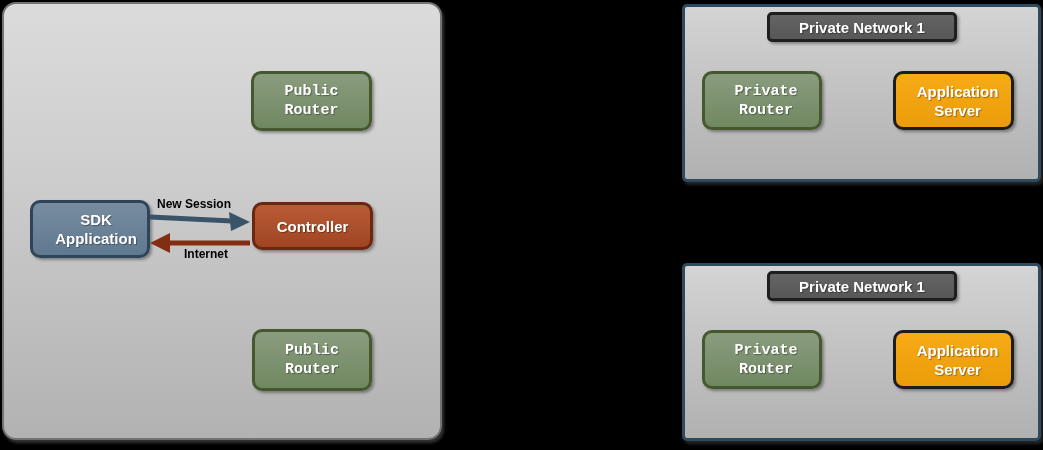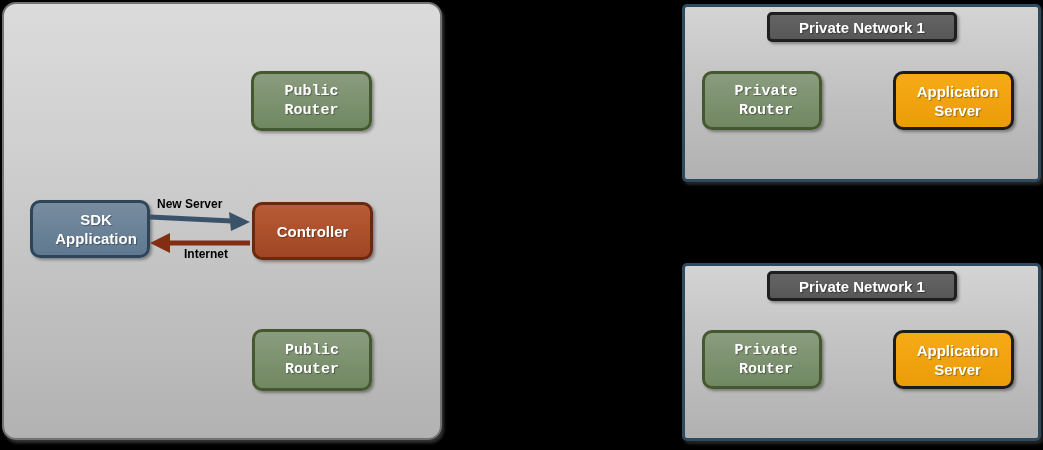--- a/index.html
+++ b/index.html
@@ -34,21 +34,21 @@
   }
   .node.dark   { background:linear-gradient(180deg,#4a4a4a,#373737); border:3px solid #1c1c1c; }
   .node.green  { background:linear-gradient(180deg,#8a9c7e,#708862); border:3px solid #46582f;font-family:Liberation Mono, monospace; }
   .node.slate  { background:linear-gradient(180deg,#788c9f,#5f7990); border:3px solid #2e4459;padding-left:24px; }
   .node.rust   { background:linear-gradient(180deg,#b85c36,#a04523); border:3px solid #6b2810; }
   .node.orange { background:linear-gradient(180deg,#f6ab16,#eb9c09); border:3px solid #1d1d1d; }
 
   .node.public-internet { left:4px;  top:7px;   width:126px; height:62px; }
   .node.router-top      { left:247px; top:67px; width:121px; height:60px; }
   .node.sdk             { left:26px; top:196px; width:120px; height:58px; }
-  .node.controller      { left:248px; top:198px; width:121px; height:58px; }
+  .node.controller      { left:248px; top:198px; width:121px; height:48px; }
   .node.router-bottom   { left:248px; top:325px; width:120px; height:62px; }
 
   .net-title {
     position:absolute; left:82px; top:5px; width:190px; height:30px;
     box-sizing:border-box; border:3px solid #1f1f1f; border-radius:5px;
     background:linear-gradient(180deg,#646464,#575757);
     display:flex; align-items:center; justify-content:center;
     font-weight:bold; font-size:15px; color:#ffffff;
     box-shadow:2px 2px 3px rgba(0,0,0,0.35);
     text-shadow:1px 1px 1px rgba(0,0,0,0.4);
@@ -85,21 +85,21 @@
       <g>
         <line x1="146" y1="213" x2="228" y2="217" stroke="#3a5368" stroke-width="5"></line>
         <polygon points="246,218 225,208 227,227" fill="#3a5368"></polygon>
       </g>
       <g>
         <line x1="246" y1="239" x2="166" y2="239" stroke="#832e12" stroke-width="5"></line>
         <polygon points="146,239 166,229 166,249" fill="#832e12"></polygon>
       </g>
     </svg>
 
-    <div class="arrow-label new-session">New Server</div>
+    <div class="arrow-label new-session">New Session</div>
     <div class="arrow-label session">Internet</div>
   </div>
 
   <div class="network pn1">
     <div class="net-title">Private Network 1</div>
     <div class="node green net-node router">Private Router</div>
     <div class="node orange net-node server">Application Server</div>
   </div>
 
   <div class="network pn2">

